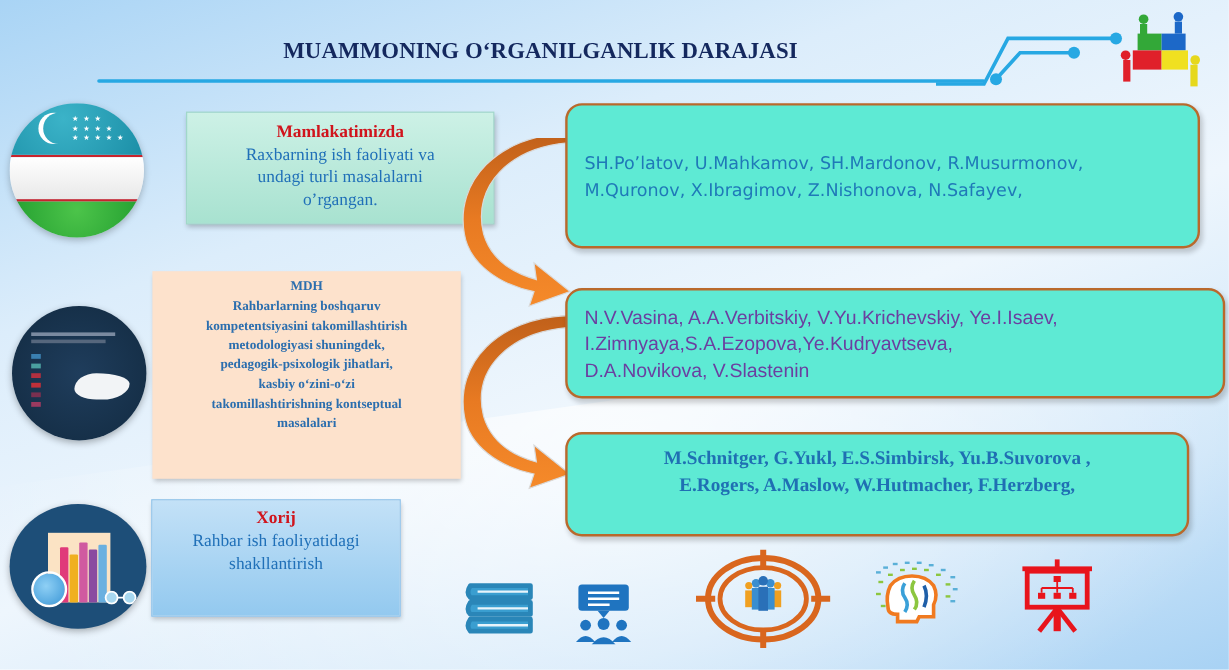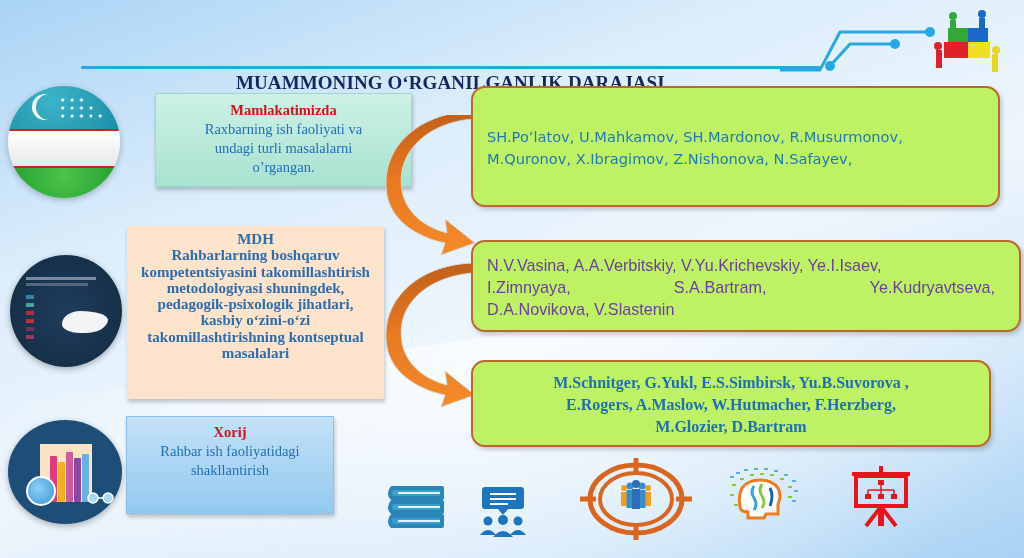--- a/index.html
+++ b/index.html
@@ -10,21 +10,21 @@
     background: linear-gradient(160deg, #a9d4f5 0%, #dcedfb 30%, #eef6fd 55%, #cfe6f9 80%, #a8d2f4 100%);
   }
   .bg-sweep {
     position: absolute; left: -100px; top: 330px; width: 1300px; height: 400px;
     background: radial-gradient(ellipse at 50% 10%, rgba(255,255,255,0.75) 0%, rgba(255,255,255,0) 60%);
     transform: rotate(-8deg);
   }
   .title {
     position: absolute; left: 236px; top: 32px;
     font-family: "Liberation Serif", serif; font-weight: bold;
-    font-size: 19px; color: #14285e; letter-spacing: 0.1px; margin-top: 40px;
+    font-size: 19px; color: #14285e; letter-spacing: 0.1px;
   }
   .title-rule {
     position: absolute; left: 81px; top: 66px; width: 740px; height: 3px;
     background: #27a8e3; border-radius: 2px;
   }
   .circuit { position: absolute; left: 780px; top: 0; width: 160px; height: 80px; }
   .puzzle { position: absolute; left: 930px; top: 8px; width: 80px; height: 68px; }
 
   .round-icon {
     position: absolute; width: 112px; height: 112px; border-radius: 50%;
@@ -56,38 +56,38 @@
   .books .glasses { position: absolute; left: 78px; top: 72px; width: 30px; height: 12px; }
 
   .left-box {
     position: absolute; text-align: center;
     font-family: "Liberation Serif", serif; font-size: 14.5px; line-height: 19px;
     box-shadow: 1px 3px 4px rgba(0,0,0,0.22);
   }
   .box-green { left: 127px; top: 93px; width: 257px; height: 94px; padding-top: 7px;
     background: linear-gradient(#cdf1e6, #a8e2d0); border: 1px solid #a0d8c8; color: #2070b8; margin-left: 28px; }
   .box-peach { left: 127px; top: 226px; width: 257px; height: 173px; padding-top: 5px;
-    background: #fde2cc; color: #2b6eae; font-weight: bold; font-size: 15px; line-height: 16.3px; }
+    background: #fde2cc; color: #2b6eae; font-weight: bold; font-size: 11px; line-height: 16.3px; }
   .box-blue { left: 126px; top: 416px; width: 208px; height: 98px; padding-top: 6px;
     background: linear-gradient(#c3e1f7, #93c9ef); border: 1px solid #8cc0e8; color: #2070b8; }
   .box-heading-red { color: #d0141c; font-weight: bold; display: block; }
   .box-heading-blue { color: #2b6eae; font-weight: bold; display: block; }
   .line { display: block; }
 
   .arrows { position: absolute; left: 385px; top: 115px; width: 100px; height: 300px; }
 
   .right-box {
-    position: absolute; background: #bef264; border: 2px solid #b9692c; border-radius: 14px;
+    position: absolute; background: #5eead4; border: 2px solid #b9692c; border-radius: 14px;
     box-shadow: 2px 3px 4px rgba(0,0,0,0.18);
   }
   .rb1 { left: 471px; top: 86px; width: 529px; height: 121px; padding: 38px 14px 0 14px;
     font-family: "DejaVu Sans", sans-serif; font-size: 14.6px; line-height: 22px; color: #1f79b8; }
   .rb2 { left: 471px; top: 240px; width: 550px; height: 92px; padding: 12px 24px 0 14px;
     font-family: "Liberation Sans", sans-serif; font-size: 16.2px; line-height: 22px; color: #6b3fa0; }
-  .rb2 .spread { display: flex; justify-content: space-between; }
+  .rb2 .spread { display: flex; }
   .rb3 { left: 471px; top: 360px; width: 520px; height: 87px; padding-top: 10px; text-align: center;
     font-family: "Liberation Serif", serif; font-weight: bold; font-size: 16px; line-height: 22px; color: #1f6fb3; }
 
   .bottom-icon { position: absolute; }
 </style>
 </head>
 <body>
 
 <div class="bg-sweep"></div>
 
@@ -195,30 +195,29 @@
 
 <div class="right-box rb1">
   <span class="line">SH.Po’latov,  U.Mahkamov,  SH.Mardonov,  R.Musurmonov,</span>
   <span class="line">M.Quronov,  X.Ibragimov, Z.Nishonova, N.Safayev,</span>
 </div>
 
 <div class="right-box rb2">
   <span class="line">N.V.Vasina,  A.A.Verbitskiy,  V.Yu.Krichevskiy,  Ye.I.Isaev,</span>
   <span class="line spread">
     <span>I.Zimnyaya,</span>
-    <span>S.A.Bartram,</span>
+    <span>S.A.Ezopova,</span>
     <span>Ye.Kudryavtseva,</span>
   </span>
   <span class="line">D.A.Novikova, V.Slastenin</span>
 </div>
 
 <div class="right-box rb3">
   <span class="line">M.Schnitger, G.Yukl, E.S.Simbirsk, Yu.B.Suvorova ,</span>
   <span class="line">E.Rogers,  A.Maslow, W.Hutmacher, F.Herzberg,</span>
-  <span class="line">M.Glozier,  D.Bartram</span>
 </div>
 
 <svg class="bottom-icon" style="left:386px;top:480px;width:62px;height:52px;" viewBox="0 0 62 52">
   <g fill="none" stroke="#2a86b8" stroke-width="4" stroke-linejoin="round">
     <path d="M6 8 Q2 14 6 18 L56 18 L56 8 Z" fill="#3a9ed0"></path>
     <path d="M6 22 Q2 28 6 32 L56 32 L56 22 Z" fill="#3a9ed0"></path>
     <path d="M6 36 Q2 42 6 46 L56 46 L56 36 Z" fill="#3a9ed0"></path>
   </g>
   <line x1="12" y1="13" x2="54" y2="13" stroke="#e8f4fb" stroke-width="2"></line>
   <line x1="12" y1="27" x2="54" y2="27" stroke="#e8f4fb" stroke-width="2"></line>

